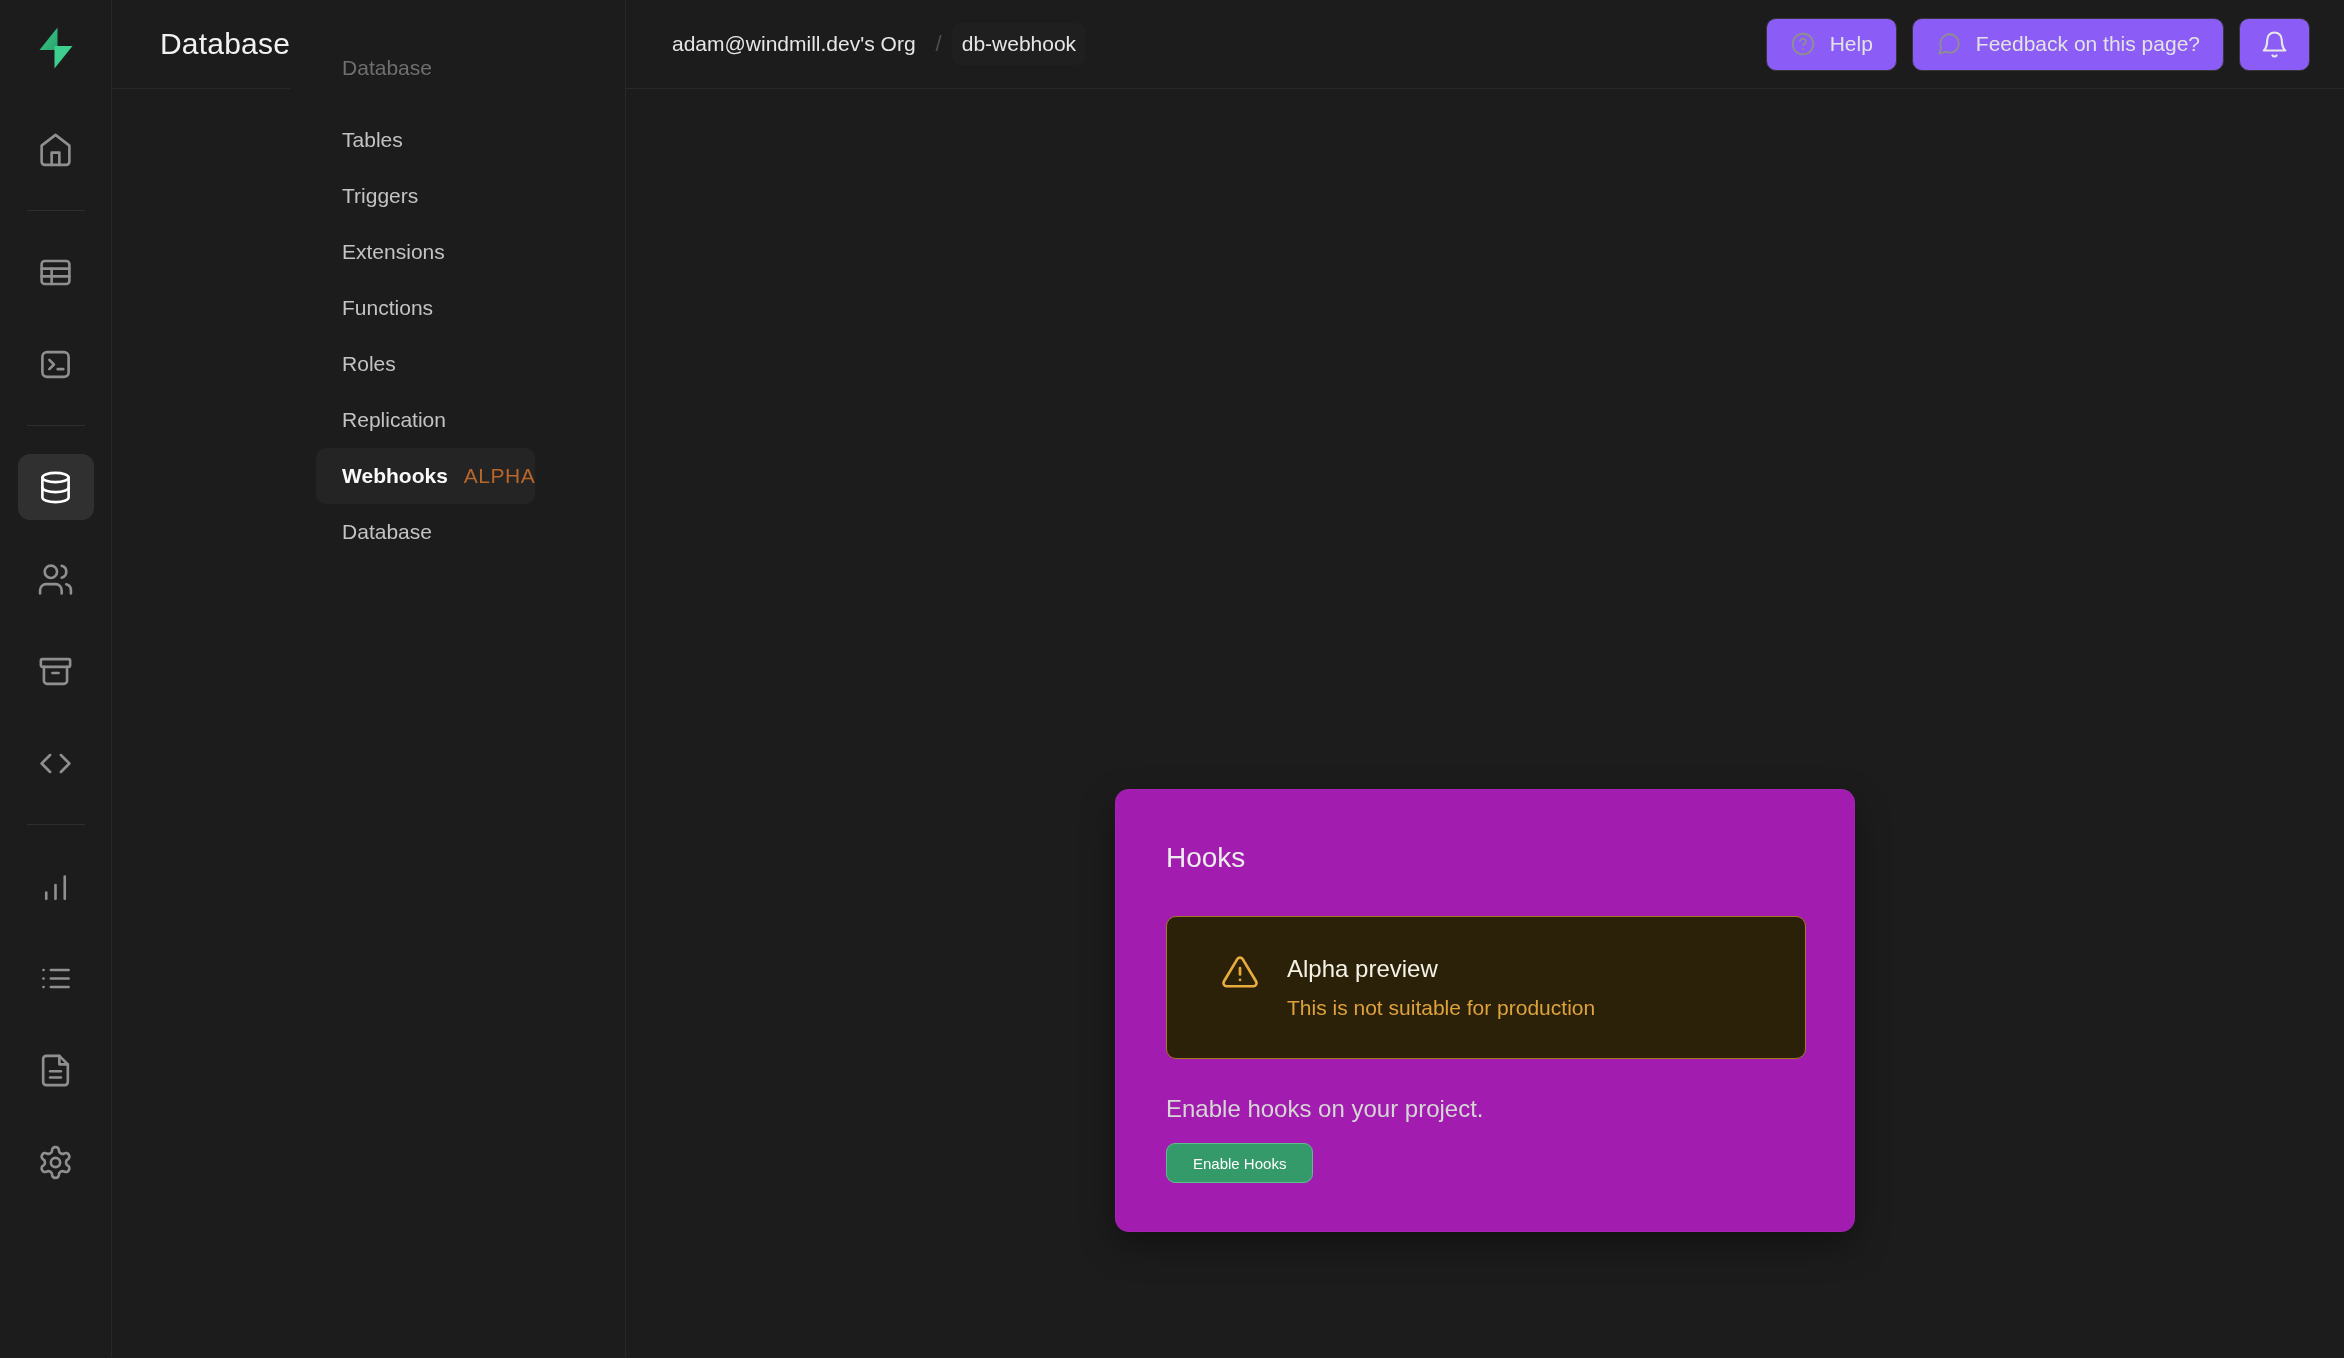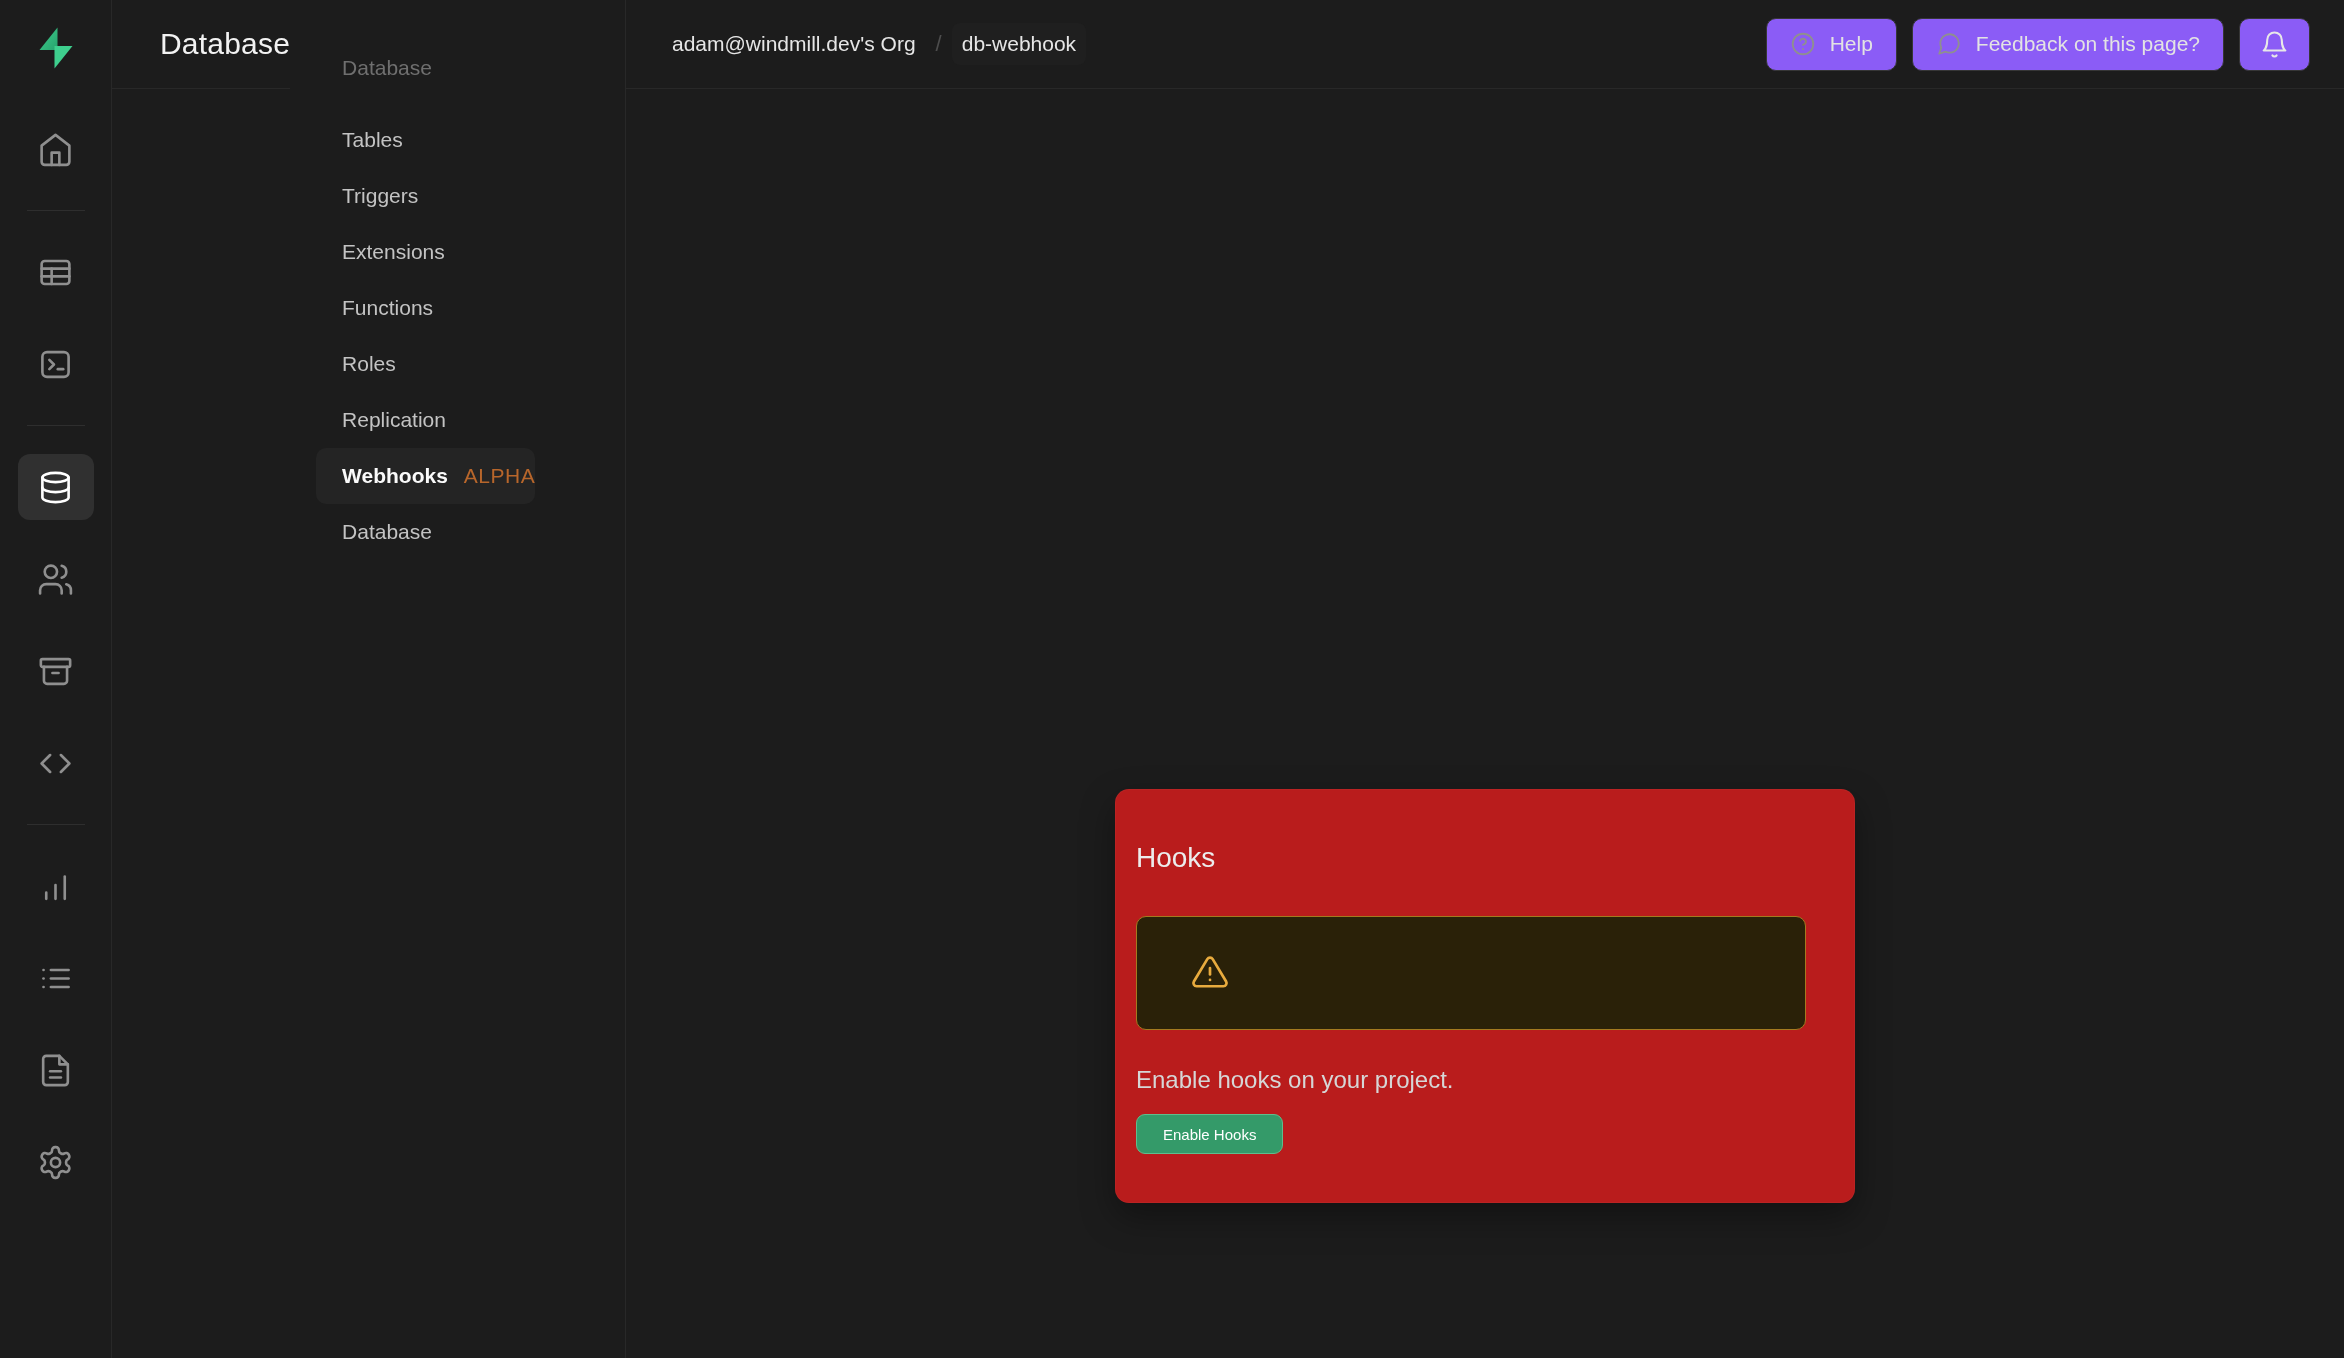--- a/index.html
+++ b/index.html
@@ -76,24 +76,24 @@
     color: #e3e3e3; font-size: 21px; font-family: inherit;
   }
   .top-btn svg { width: 26px; height: 26px; color: #8f8f8f; }
   .top-btn.icon-only { width: 71px; padding: 0; justify-content: center; }
   .top-btn.icon-only svg { width: 29px; height: 29px; color: #e8e8e8; }
 
   
   .page { flex: 1 1 auto; overflow: hidden; }
   .card {
     width: 740px; margin: 700px auto 0;
-    background: #b91c1c; border-radius: 14px;
+    background: #a21caf; border-radius: 14px;
     border: 1px solid rgba(255,255,255,0.03);
     box-shadow: 0 14px 34px rgba(0,0,0,0.35);
-    padding: 52px 48px 48px 20px;
+    padding: 52px 48px 48px 50px;
   }
   .card-title { font-size: 28px; font-weight: 400; color: #ececec; margin-bottom: 42px; }
   .alert {
     border: 1px solid #a37a1f; background: #2a2108; border-radius: 10px;
     padding: 38px 30px 38px 54px; display: flex; gap: 28px; margin-bottom: 36px;
   }
   .alert svg { width: 38px; height: 38px; color: #e8ab3e; flex: 0 0 auto; margin-top: -2px; }
   .alert-title { font-size: 24px; color: #f5f1e6; margin-bottom: 13px; }
   .alert-desc { font-size: 21px; color: #dfa23c; }
   .card-body { font-size: 24px; color: #d6d6d6; margin-bottom: 20px; }
@@ -277,20 +277,24 @@
     <div class="page">
       <section class="card">
         <h2 class="card-title">Hooks</h2>
 
         <div class="alert">
           <svg class="ln" viewBox="0 0 24 24">
             <path d="m10.29 3.86-8.47 14.14A2 2 0 0 0 3.53 21h16.94a2 2 0 0 0 1.71-3L13.71 3.86a2 2 0 0 0-3.42 0z"></path>
             <line x1="12" y1="9.5" x2="12" y2="13.5"></line>
             <line x1="12" y1="17" x2="12.02" y2="17"></line>
           </svg>
+          <div>
+            <div class="alert-title">Alpha preview</div>
+            <div class="alert-desc">This is not suitable for production</div>
+          </div>
         </div>
 
         <p class="card-body">Enable hooks on your project.</p>
 
         <button class="btn-primary">Enable Hooks</button>
       </section>
     </div>
   </main>
 
 </div>

